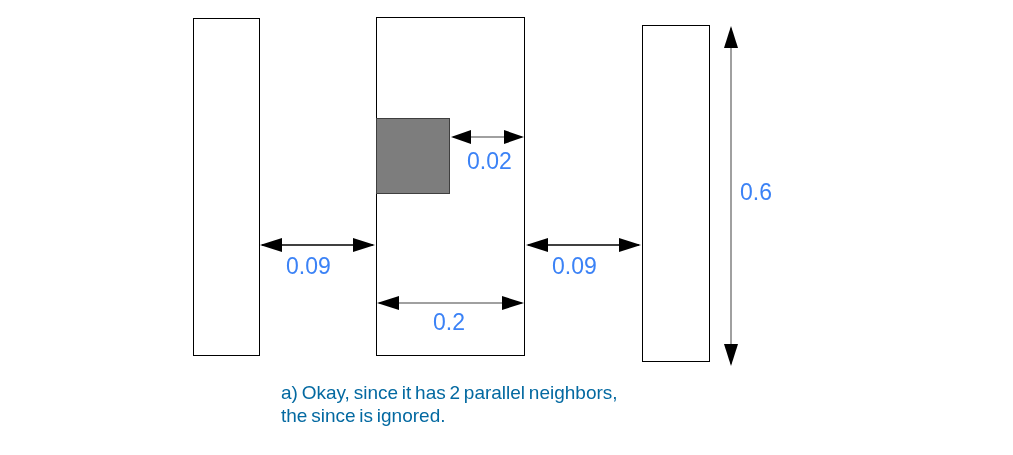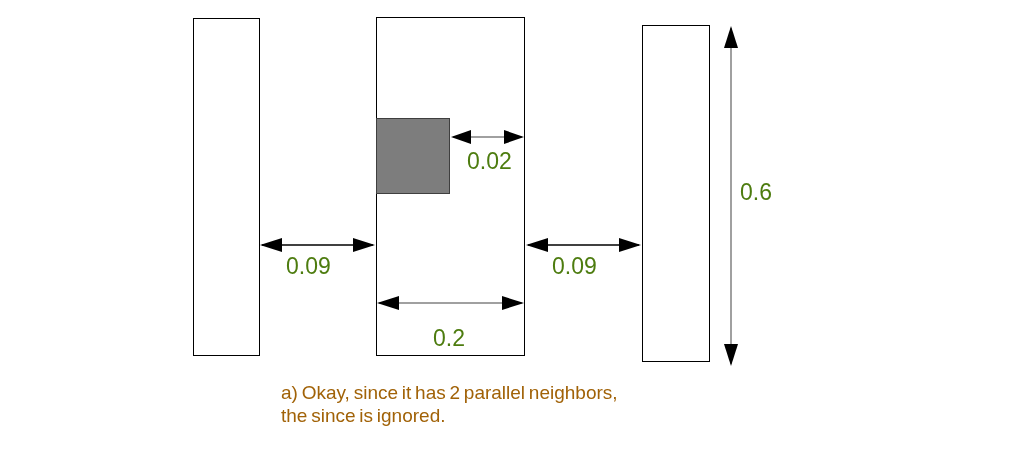--- a/index.html
+++ b/index.html
@@ -34,34 +34,34 @@
   .overlay {
     position: absolute;
     left: 0; top: 0;
     width: 1013px; height: 455px;
     pointer-events: none;
   }
   .lbl {
     position: absolute;
     font-size: 23px;
     line-height: 1;
-    color: #4d7c0f;
+    color: #3b82f6;
     white-space: nowrap;
   }
   .lbl-notch-gap  { left: 467px; top: 150px; }
   .lbl-left-gap   { left: 286px; top: 255px; }
   .lbl-right-gap  { left: 552px; top: 255px; }
-  .lbl-mid-width  { left: 433px; top: 311px; margin-top: 16px; }
+  .lbl-mid-width  { left: 433px; top: 311px; }
   .lbl-right-h    { left: 740px; top: 181px; }
   .caption {
     position: absolute;
     left: 281px; top: 381px;
     font-size: 19px;
     line-height: 23px;
-    color: #a16207;
+    color: #0369a1;
     word-spacing: -1.5px;
     white-space: nowrap;
   }
 </style>
 </head>
 <body>
 
 <div class="canvas">
 
   <div class="rect rect-left"></div>

